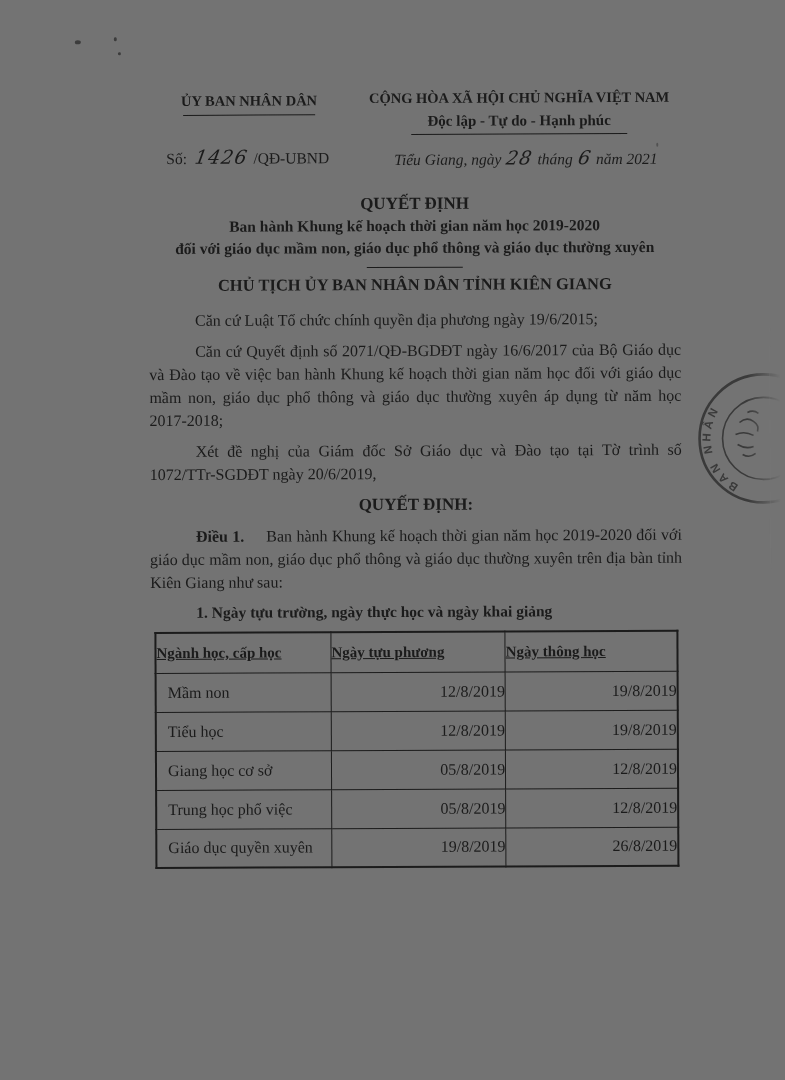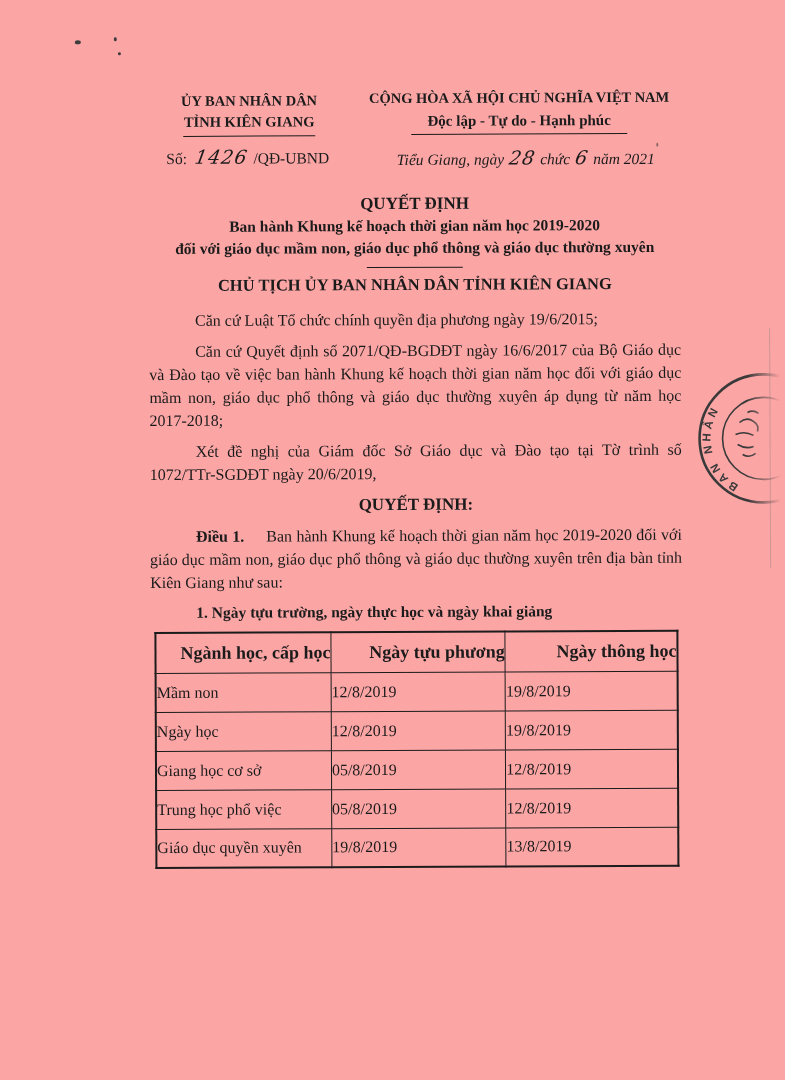--- a/index.html
+++ b/index.html
@@ -1,21 +1,21 @@
 <!DOCTYPE html>
 <html><head>
 <meta charset="utf-8">
 <style>
   * { margin: 0; padding: 0; box-sizing: border-box; }
   html, body { background: #e9e9e9; }
   .page {
     position: relative;
     width: 785px;
     height: 1080px;
-    background: #fca5a5;
+    background: #737373;
     overflow: hidden;
     font-family: "Liberation Serif", "DejaVu Serif", serif;
     color: #1b1b1b;
   }
   .tilt { position: absolute; inset: 0; transform: rotate(-0.25deg); }
 
   
   .issuer {
     position: absolute; left: 150px; top: 90px; width: 202px;
     text-align: center; font-weight: bold; font-size: 14.5px; line-height: 21px;
@@ -64,23 +64,23 @@
   table.schedule {
     width: 524px; margin-left: 4px;
     border-collapse: collapse; table-layout: fixed;
     border: 2px solid #1c1c1c;
     font-size: 16px;
   }
   table.schedule th, table.schedule td {
     border: 1.5px solid #1c1c1c;
     vertical-align: middle;
   }
-  table.schedule th { height: 40px; font-size: 18px; font-weight: bold; text-align: right; }
-  table.schedule td { height: 39px; text-align: left; font-size: 16px; }
-  table.schedule td.c1 { text-align: left; }
+  table.schedule th { height: 40px; font-size: 15px; font-weight: bold; text-align: left; text-decoration: underline; }
+  table.schedule td { height: 39px; text-align: right; font-size: 16px; }
+  table.schedule td.c1 { text-align: left; padding-left: 11px; }
 
   
   .stamp {
     position: absolute; left: 688px; top: 368px;
     -webkit-mask-image: linear-gradient(to right, #000 62%, rgba(0,0,0,0) 96%);
     mask-image: linear-gradient(to right, #000 62%, rgba(0,0,0,0) 96%);
   }
 
   
   .speck { position: absolute; background: #3c3c3c; border-radius: 50%; }
@@ -91,33 +91,32 @@
   .page-edge { position: absolute; left: 770px; top: 330px; width: 1px; height: 240px; background: rgba(120,120,120,.35); }
 </style>
 </head>
 <body>
 
 <div class="page">
   <div class="tilt">
 
     <div class="issuer">
       <div>ỦY BAN NHÂN DÂN</div>
-      <div>TỈNH KIÊN GIANG</div>
       <div class="rule"></div>
     </div>
 
     <div class="national">
       <div class="l1">CỘNG HÒA XÃ HỘI CHỦ NGHĨA VIỆT NAM</div>
       <div class="l2">Độc lập - Tự do - Hạnh phúc</div>
       <div class="rule"></div>
     </div>
 
     <div class="doc-number"><span>Số:</span><span class="hand">1426</span><span>/QĐ-UBND</span></div>
 
-    <div class="dateline"><span>Tiểu Giang, ngày</span><span class="hand">28</span><span>chức</span><span class="hand">6</span><span>năm 2021</span></div>
+    <div class="dateline"><span>Tiểu Giang, ngày</span><span class="hand">28</span><span>tháng</span><span class="hand">6</span><span>năm 2021</span></div>
 
     <div class="content">
       <div class="t-kind">QUYẾT ĐỊNH</div>
       <div class="t-sub">Ban hành Khung kế hoạch thời gian năm học 2019-2020</div>
       <div class="t-sub">đối với giáo dục mầm non, giáo dục phổ thông và giáo dục thường xuyên</div>
       <div class="t-divider"></div>
       <div class="authority">CHỦ TỊCH ỦY BAN NHÂN DÂN TỈNH KIÊN GIANG</div>
 
       <p class="para">Căn cứ Luật Tổ chức chính quyền địa phương ngày 19/6/2015;</p>
       <p class="para">Căn cứ Quyết định số 2071/QĐ-BGDĐT ngày 16/6/2017 của Bộ Giáo dục và Đào tạo về việc ban hành Khung kế hoạch thời gian năm học đối với giáo dục mầm non, giáo dục phổ thông và giáo dục thường xuyên áp dụng từ năm học 2017-2018;</p>
@@ -142,38 +141,38 @@
             <th>Ngày thông học</th>
           </tr>
         </thead>
         <tbody>
           <tr>
             <td class="c1">Mầm non</td>
             <td>12/8/2019</td>
             <td>19/8/2019</td>
           </tr>
           <tr>
-            <td class="c1">Ngày học</td>
+            <td class="c1">Tiểu học</td>
             <td>12/8/2019</td>
             <td>19/8/2019</td>
           </tr>
           <tr>
             <td class="c1">Giang học cơ sở</td>
             <td>05/8/2019</td>
             <td>12/8/2019</td>
           </tr>
           <tr>
             <td class="c1">Trung học phổ việc</td>
             <td>05/8/2019</td>
             <td>12/8/2019</td>
           </tr>
           <tr>
             <td class="c1">Giáo dục quyền xuyên</td>
             <td>19/8/2019</td>
-            <td>13/8/2019</td>
+            <td>26/8/2019</td>
           </tr>
         </tbody>
       </table>
     </div>
 
     <svg class="stamp" width="97" height="150" viewBox="0 0 97 150">
       <circle cx="76" cy="72" r="64" fill="none" stroke="#3a3a3a" stroke-width="2.6"></circle>
       <circle cx="76" cy="72" r="41" fill="none" stroke="#3a3a3a" stroke-width="1.6"></circle>
       <path id="stampArc" d="M 76 125 A 53 53 0 1 1 76.05 125" fill="none"></path>
       <text font-size="11.5" font-weight="bold" fill="#3a3a3a" letter-spacing="3.5" font-family="Liberation Sans, sans-serif">

